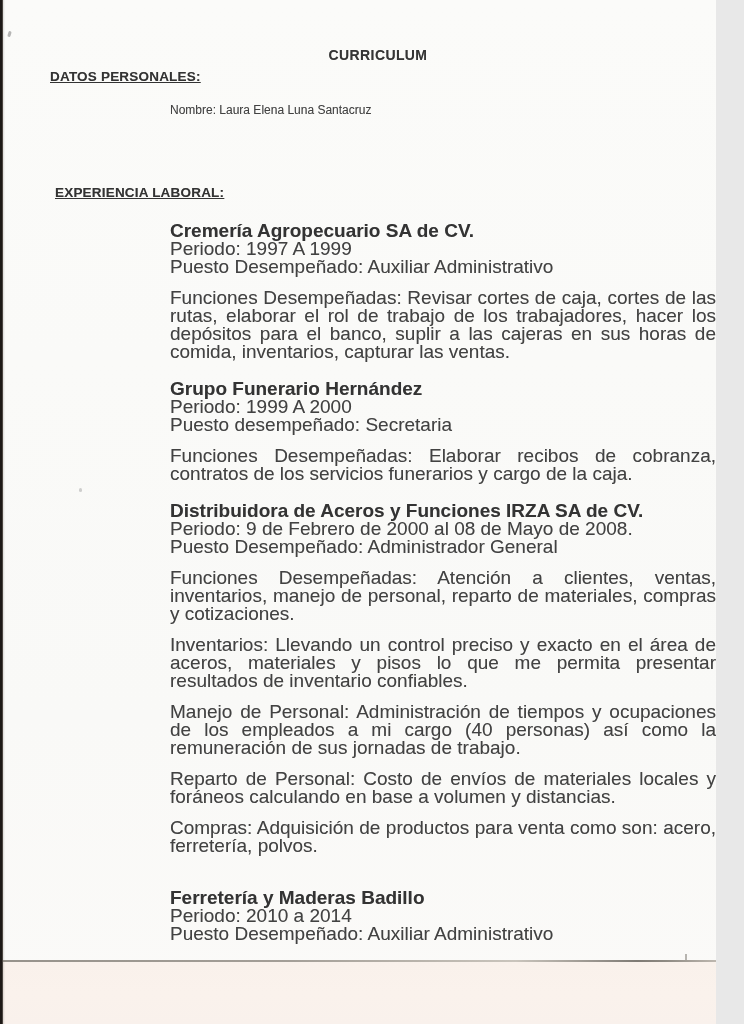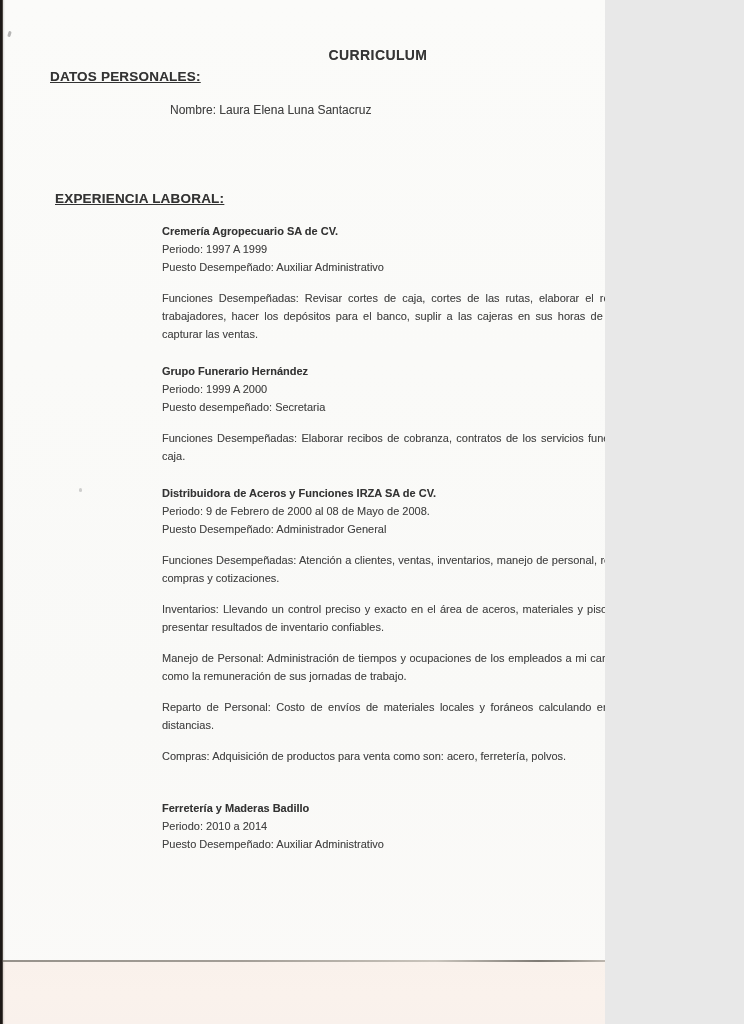--- a/index.html
+++ b/index.html
@@ -2,21 +2,21 @@
 <html><head>
 <meta charset="utf-8">
 <style>
   html, body {
     margin: 0;
     padding: 0;
     background: #e8e8e8;
   }
   #screen {
     position: relative;
-    width: 605px;
+    width: 716px;
     height: 1024px;
     overflow: hidden;
     background: linear-gradient(180deg, #fbfbf9 0%, #f9f9f7 70%, #fbfaf8 100%);
     font-family: "Liberation Sans", "DejaVu Sans", sans-serif;
     color: #3d3d3d;
   }
   
   .edge-left {
     position: absolute;
     top: 0; left: 0;
@@ -69,33 +69,33 @@
   .heading {
     position: absolute;
     font-size: 13.5px;
     font-weight: bold;
     letter-spacing: 0.2px;
     color: #333333;
     text-shadow: 0 0 0.5px rgba(60,60,60,0.4);
     text-decoration: underline;
   }
   .h-datos { top: 69px; left: 50px; }
-  .h-exp   { top: 191px; left: 55px; }
+  .h-exp   { top: 185px; left: 55px; }
   .nombre {
     position: absolute;
     top: 103px; left: 170px;
     font-size: 12px;
     color: #424242;
     text-shadow: 0 0 0.5px rgba(70,70,70,0.3);
   }
   .jobs {
     position: absolute;
-    top: 222px; left: 162px;
+    top: 222px; left: 170px;
     width: 546px;
-    font-size: 11px;
+    font-size: 19px;
     line-height: 18px;
     color: #424242;
     text-shadow: 0 0 0.5px rgba(70,70,70,0.3);
   }
   .job + .job { margin-top: 19px; }
   .job:last-child { margin-top: 34px; }
   .company {
     font-weight: bold;
     color: #333333;
   }

